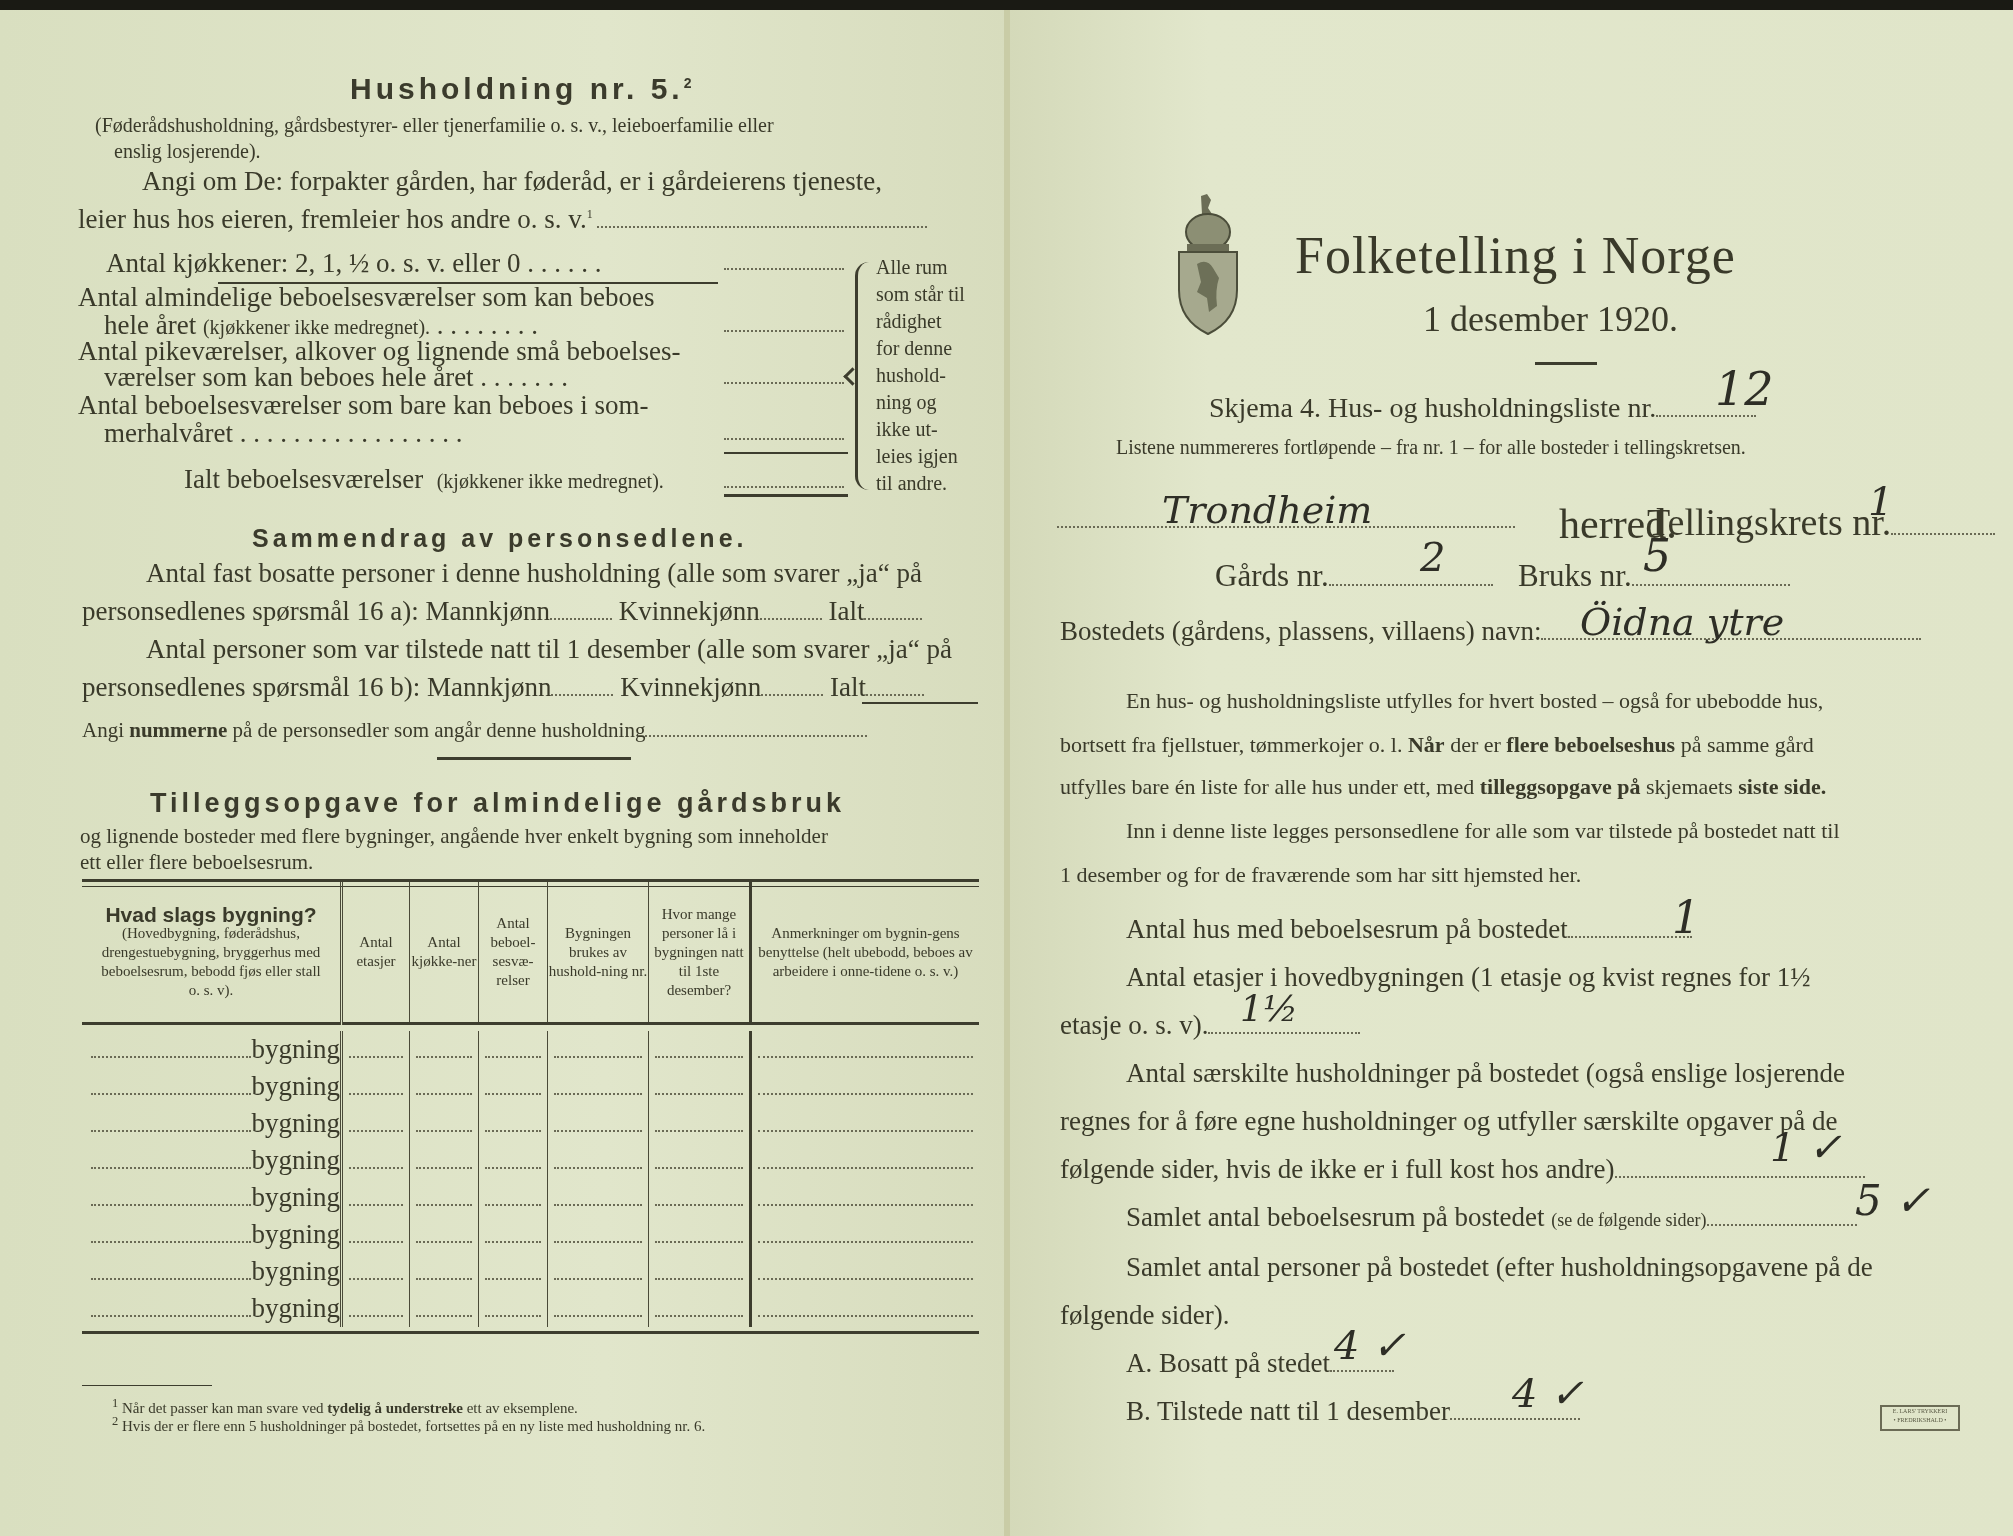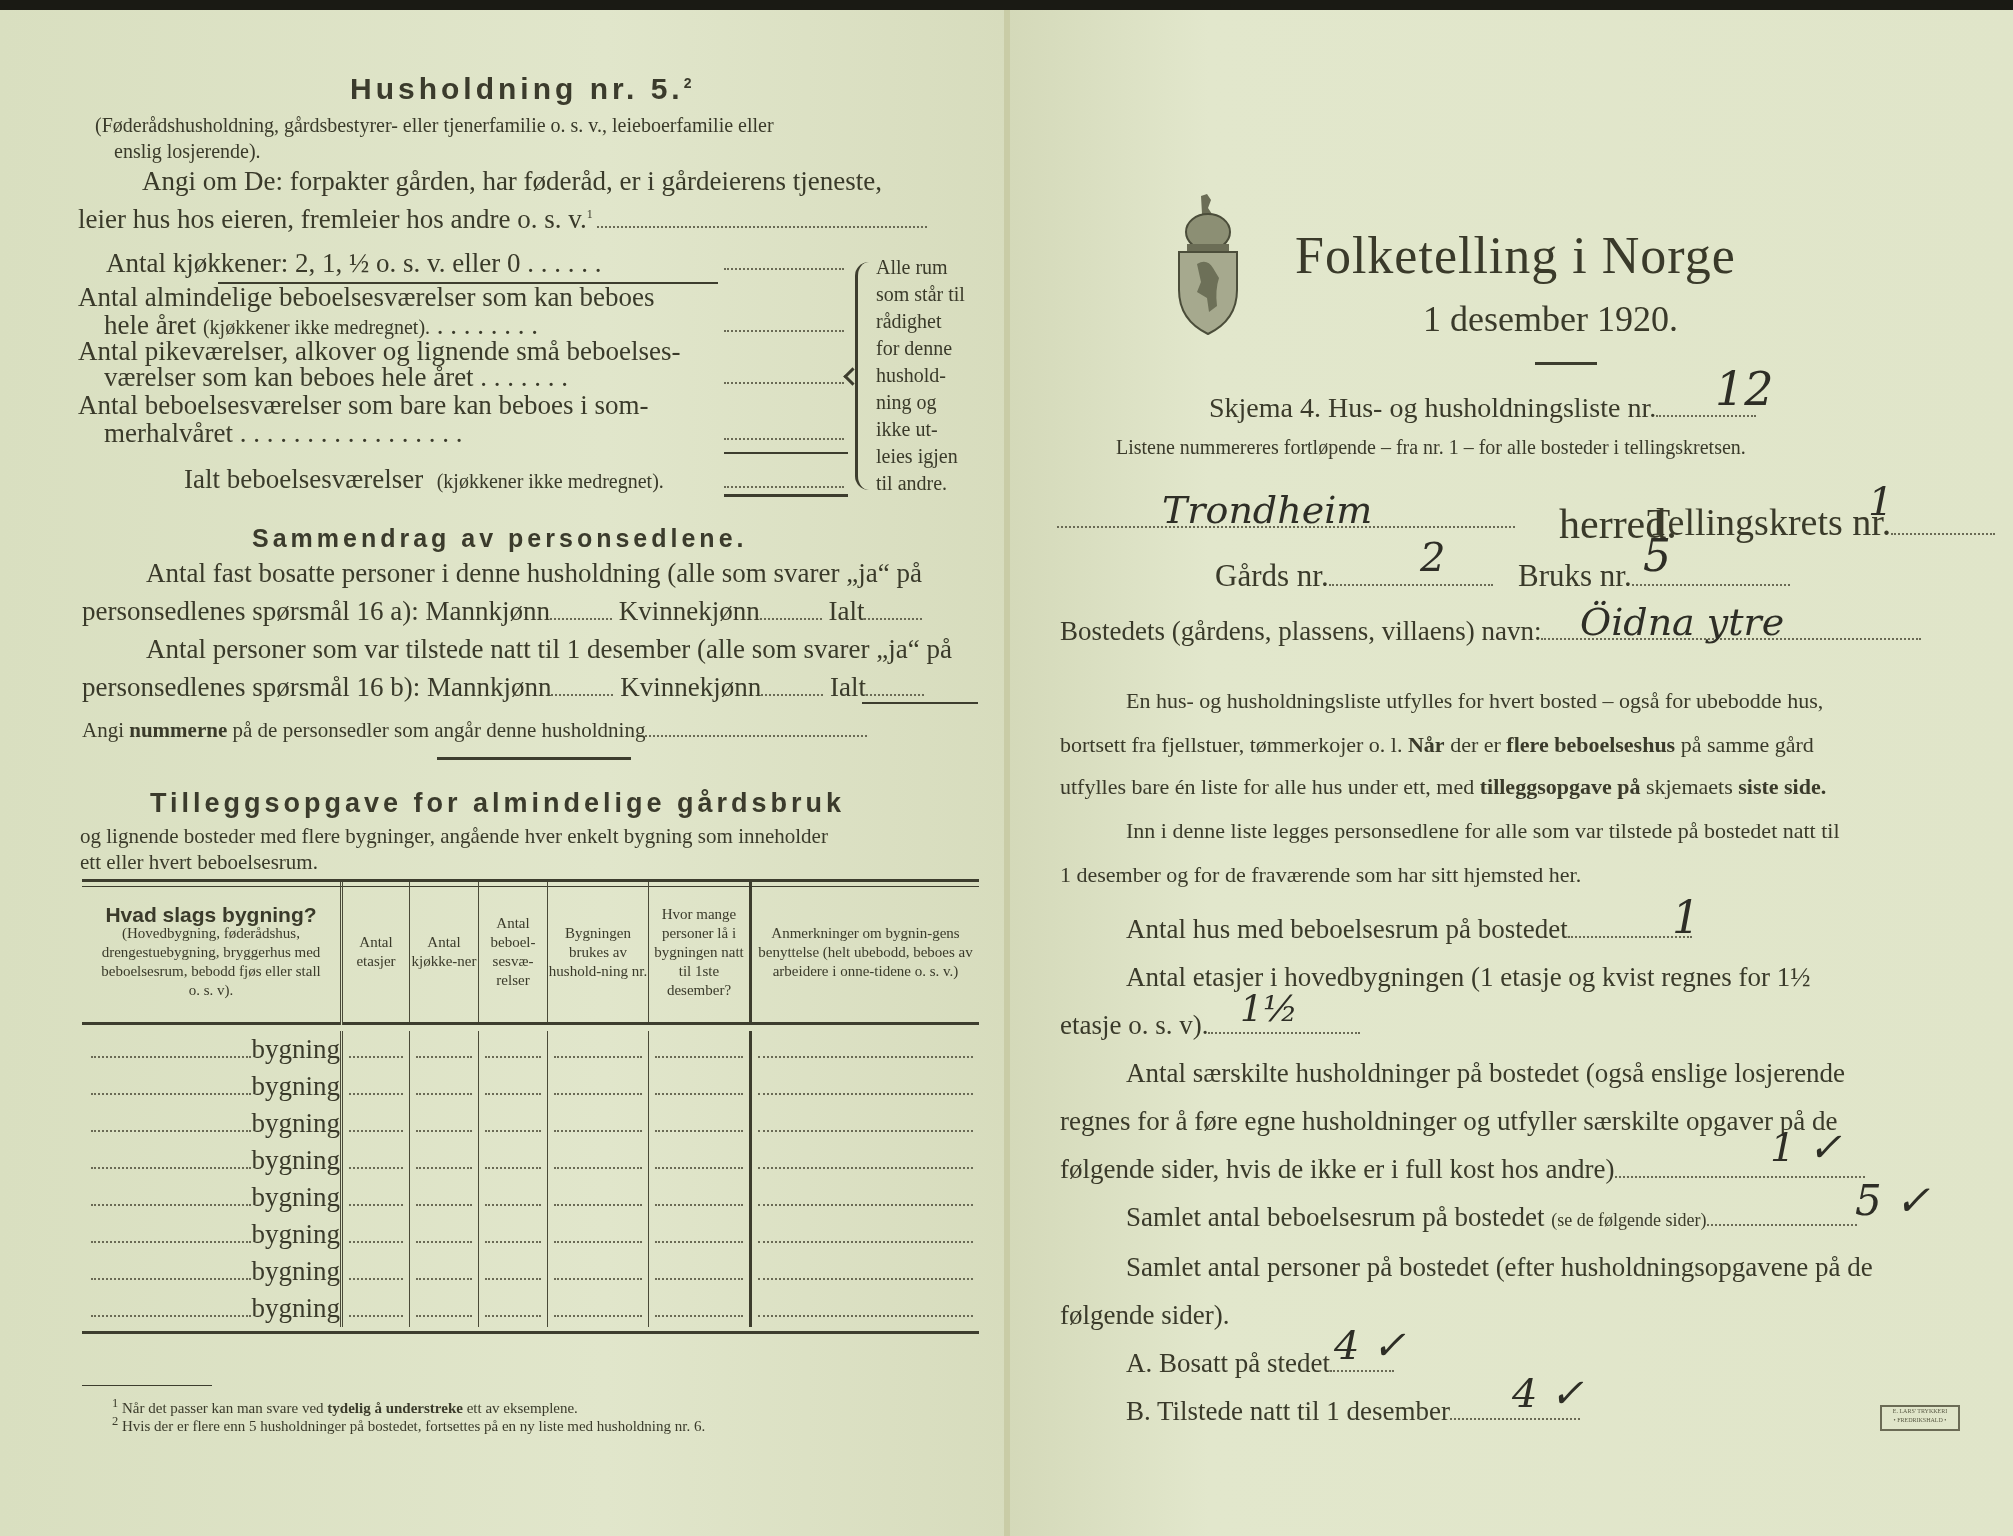--- a/index.html
+++ b/index.html
@@ -82,21 +82,21 @@
 <div class="t body26" style="left:146px;top:558px;">Antal fast bosatte personer i denne husholdning (alle som svarer „ja“ på</div>
 <div class="t body26" style="left:82px;top:596px;"><span>personsedlenes spørsmål 16 a):</span> <span>Mannkjønn</span><span class="dots" style="width:62px"></span> <span>Kvinnekjønn</span><span class="dots" style="width:62px"></span> <span>Ialt</span><span class="dots" style="width:58px"></span></div>
 <div class="t body26" style="left:146px;top:634px;">Antal personer som var tilstede natt til 1 desember (alle som svarer „ja“ på</div>
 <div class="t body26" style="left:82px;top:672px;"><span>personsedlenes spørsmål 16 b):</span> <span>Mannkjønn</span><span class="dots" style="width:62px"></span> <span>Kvinnekjønn</span><span class="dots" style="width:62px"></span> <span>Ialt</span><span class="dots" style="width:58px"></span></div>
 <div class="rule" style="left:862px;top:702px;width:116px;height:2px;"></div>
 <div class="t small" style="left:82px;top:718px;font-size:21px;"><span>Angi </span><b>nummerne</b><span> på de personsedler som angår denne husholdning</span><span class="dots" style="width:222px"></span></div>
 <div class="rule" style="left:437px;top:757px;width:194px;height:3px;"></div>
 
 <h1 class="hdr" style="left:150px;top:788px;font-size:27px;">Tilleggsopgave for almindelige gårdsbruk</h1>
 <div class="t" style="left:80px;top:824px;font-size:21px;">og lignende bosteder med flere bygninger, angående hver enkelt bygning som inneholder</div>
-<div class="t" style="left:80px;top:850px;font-size:21px;">ett eller hvert beboelsesrum.</div>
+<div class="t" style="left:80px;top:850px;font-size:21px;">ett eller flere beboelsesrum.</div>
 <div class="rule" style="left:82px;top:879px;width:897px;height:3px;"></div>
 <div class="rule" style="left:82px;top:886px;width:897px;height:1px;"></div>
 
 <table class="bld">
   <tbody>
       <tr>
     <th class="first" style="width:258px;border-right:3px double #4a4a38;">
       <div style="font-weight:bold;font-size:21px;font-family:'Liberation Sans',sans-serif;">Hvad slags bygning?</div>
       <div style="font-size:15px;padding:0 12px;">(Hovedbygning, føderådshus, drengestuebygning, bryggerhus med beboelsesrum, bebodd fjøs eller stall o. s. v).</div>
     </th>

